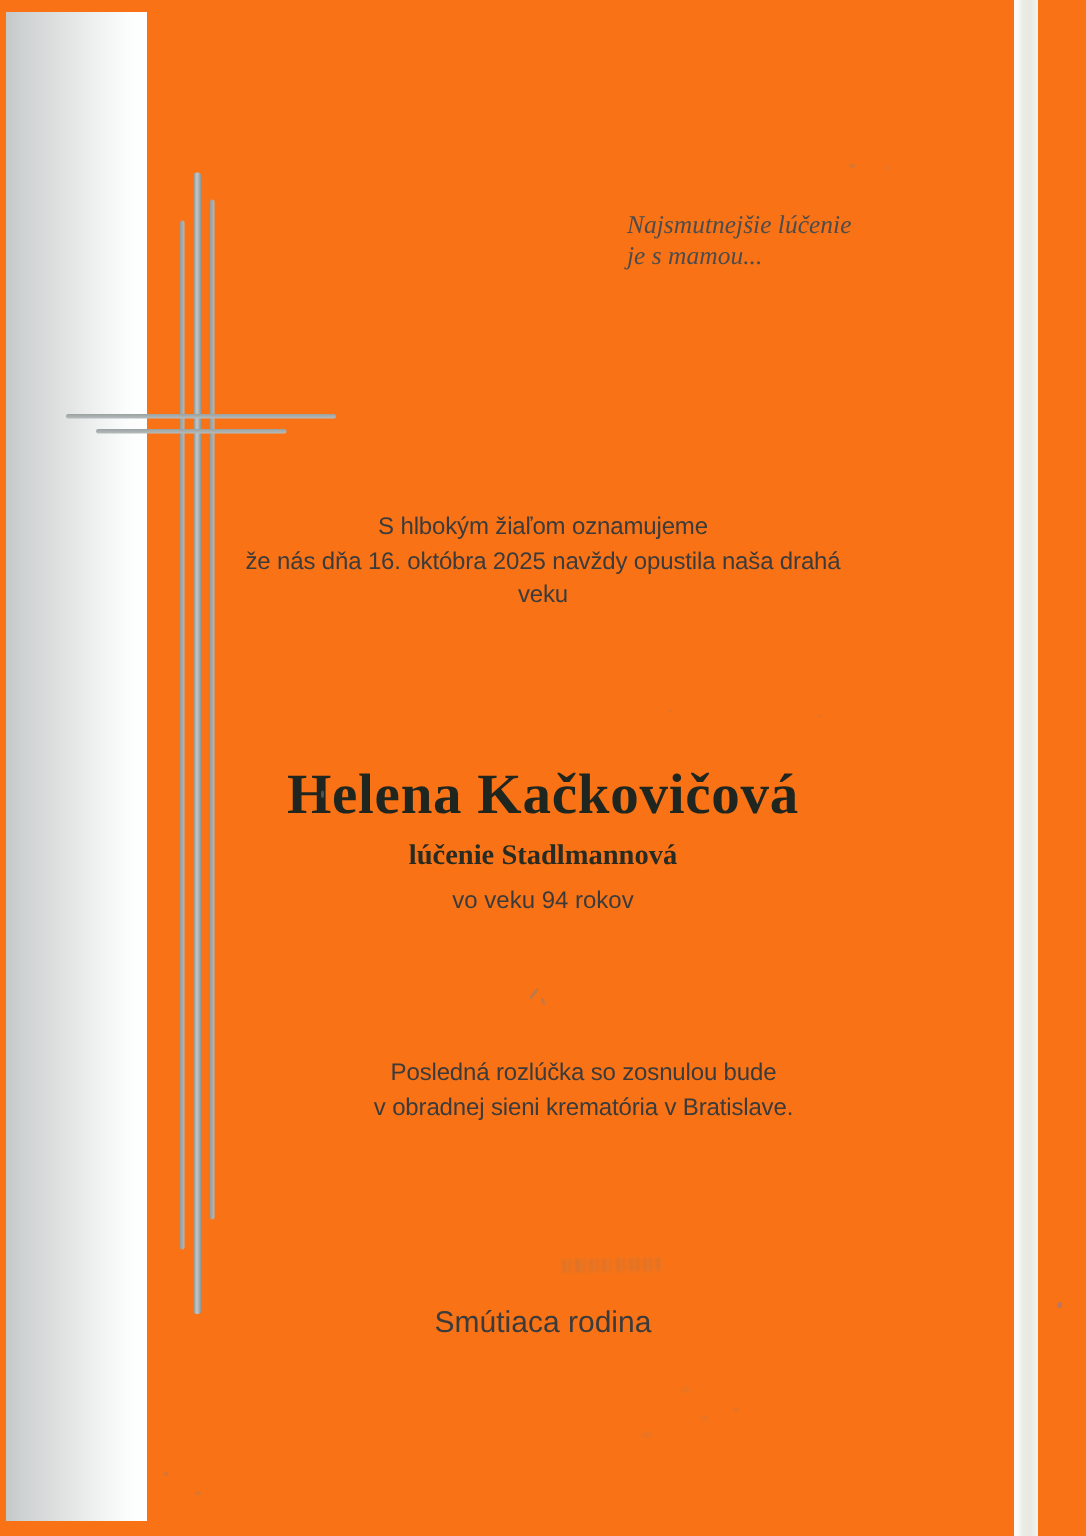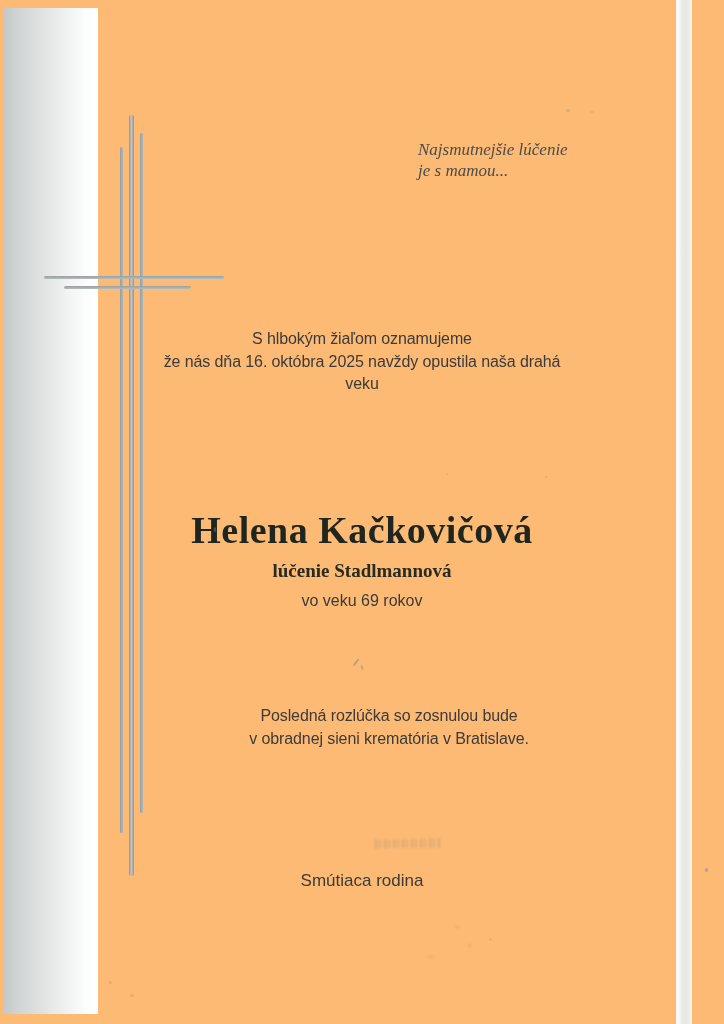--- a/index.html
+++ b/index.html
@@ -1,19 +1,19 @@
 <!DOCTYPE html>
 <html><head>
 <meta charset="utf-8">
 <style>
   html,body{margin:0;padding:0;background:#ffffff;}
   .page{
     position:relative;
     width:724px;height:1024px;
-    background:#fdba74;
+    background:#f97316;
     overflow:hidden;
     font-family:"Liberation Sans", sans-serif;
   }
   
   .left-shadow{
     position:absolute;left:4px;top:8px;width:94px;height:1006px;
     background:linear-gradient(90deg,#c5c8c8 0%,#cfd2d2 12%,#dddfdf 35%,#eef0f0 62%,#fbfcfc 85%,#ffffff 100%);
   }
   
   .right-fold{
@@ -32,32 +32,32 @@
   .h-upper{left:44px;top:276px;width:180px;}
   .h-lower{left:64px;top:286px;width:127px;}
 
   
   .tblock{position:absolute;left:0;width:724px;text-align:center;color:#3b3b3b;}
   .quote{
     position:absolute;left:418px;top:139px;text-align:left;
     font-family:"Liberation Serif", serif;font-style:italic;
     font-size:17px;line-height:21px;color:#4c4c4c;
   }
-  .announce{top:328px;font-size:16px;line-height:22.5px;letter-spacing:-0.1px;}
+  .announce{top:341px;font-size:16px;line-height:22.5px;letter-spacing:-0.1px;}
   .deceased-name{
     top:508px;font-family:"Liberation Serif", serif;font-weight:bold;
     font-size:38px;color:#1f2620;letter-spacing:0.5px;
   }
   .maiden{
     top:560px;font-family:"Liberation Serif", serif;font-weight:bold;
     font-size:19px;color:#272b22;
   }
   .age{top:592px;font-size:16px;}
   .funeral{top:704px;font-size:16px;line-height:23px;letter-spacing:-0.1px;padding-left:27px;}
-  .closing{top:871px;font-size:17px;}
+  .closing{top:871px;font-size:20px;}
 
   
   .ghost{
     position:absolute;left:375px;top:839px;width:66px;height:9px;
     background:repeating-linear-gradient(90deg,rgba(110,115,110,0.55) 0 2px,rgba(150,155,150,0.15) 2px 4px,rgba(110,115,110,0.4) 4px 6px,transparent 6px 9px);
     filter:blur(1px);opacity:0.45;transform:rotate(-1deg);
   }
   
   .speck{position:absolute;background:#7d8280;border-radius:50%;}
 </style>
@@ -83,21 +83,21 @@
   </div>
 
   <div class="tblock announce">
     <div>S hlbokým žiaľom oznamujeme</div>
     <div>že nás dňa 16. októbra 2025 navždy opustila naša drahá</div>
     <div>veku</div>
   </div>
 
   <div class="tblock deceased-name">Helena Kačkovičová</div>
   <div class="tblock maiden">lúčenie Stadlmannová</div>
-  <div class="tblock age">vo veku 69 rokov</div>
+  <div class="tblock age">vo veku 94 rokov</div>
 
   <div class="tblock funeral">
     <div>Posledná rozlúčka so zosnulou bude</div>
     <div>v obradnej sieni krematória v Bratislave.</div>
   </div>
 
   <div class="ghost"></div>
 
   <div class="tblock closing">Smútiaca rodina</div>
 

